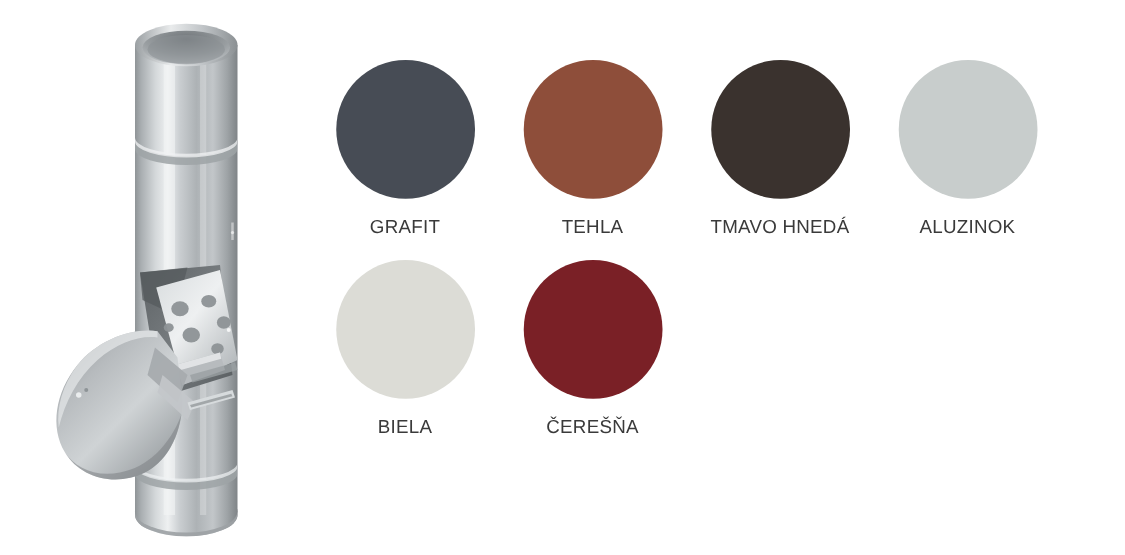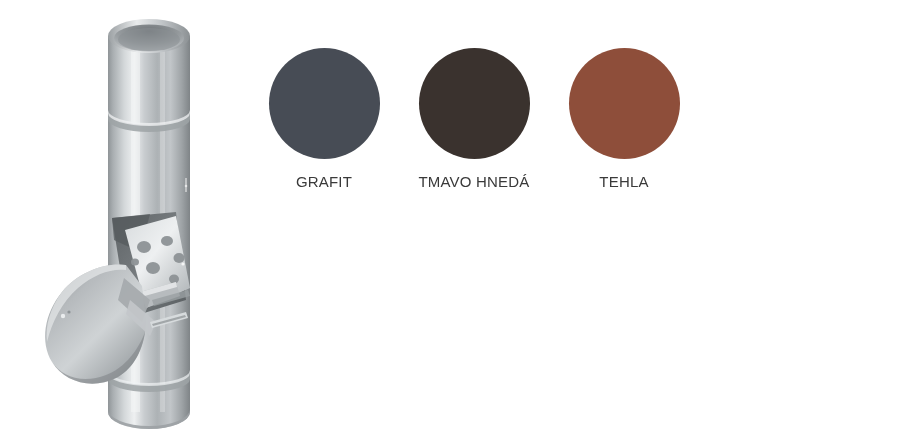--- a/index.html
+++ b/index.html
@@ -205,27 +205,39 @@
 </div>
 
 <div id="swatch-grid">
 
   <div class="swatch-cell">
     <div class="swatch-dot" style="background:#474c55"></div>
     <div class="swatch-label">GRAFIT</div>
   </div>
 
   <div class="swatch-cell">
+    <div class="swatch-dot" style="background:#8e4e3a"></div>
+    <div class="swatch-label">TEHLA</div>
+  </div>
+
+  <div class="swatch-cell">
     <div class="swatch-dot" style="background:#3a322e"></div>
     <div class="swatch-label">TMAVO HNEDÁ</div>
   </div>
 
   <div class="swatch-cell">
-    <div class="swatch-dot" style="background:#8e4e3a"></div>
-    <div class="swatch-label">TEHLA</div>
-  </div>
-
-
-
+    <div class="swatch-dot" style="background:#c8cdcc"></div>
+    <div class="swatch-label">ALUZINOK</div>
+  </div>
+
+  <div class="swatch-cell">
+    <div class="swatch-dot" style="background:#dcdcd6"></div>
+    <div class="swatch-label">BIELA</div>
+  </div>
+
+  <div class="swatch-cell">
+    <div class="swatch-dot" style="background:#7a2026"></div>
+    <div class="swatch-label">ČEREŠŇA</div>
+  </div>
 
 
 
 </div>
 
 </body></html>

